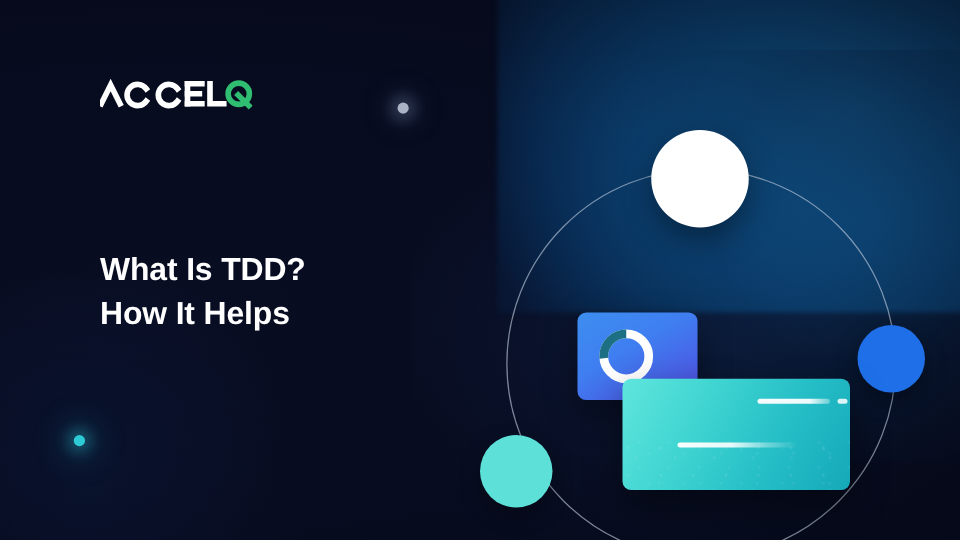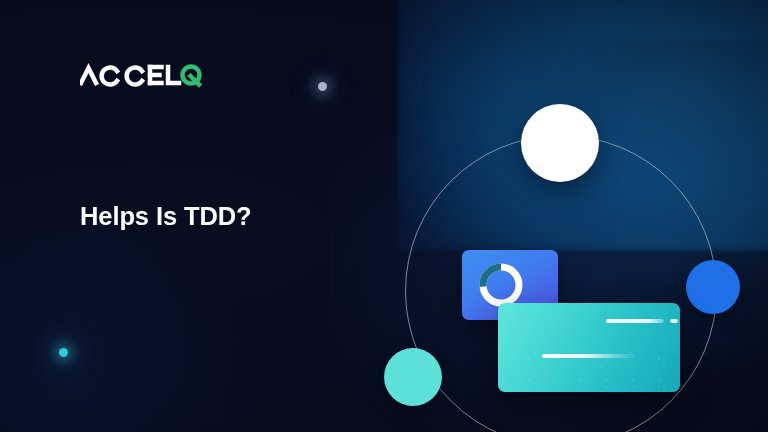--- a/index.html
+++ b/index.html
@@ -290,21 +290,22 @@
 
       <g fill="none" stroke="#2fbd72" stroke-width="9">
         <circle cx="222" cy="30" r="17"></circle>
         <path d="M221 32 L238 49" stroke-linecap="square"></path>
       </g>
     </svg>
 
   </div>
 
   <h1 class="headline">
-    <span class="hl-line">Helps Is TDD?</span>
+    <span class="hl-line">What Is TDD?</span>
+    <span class="hl-line">How It Helps</span>
   </h1>
 
   <div class="illus">
 
     <div class="orbit-ring"></div>
 
     <div class="circle-teal"></div>
     <div class="circle-blue"></div>
 
     <div class="card-blue">

